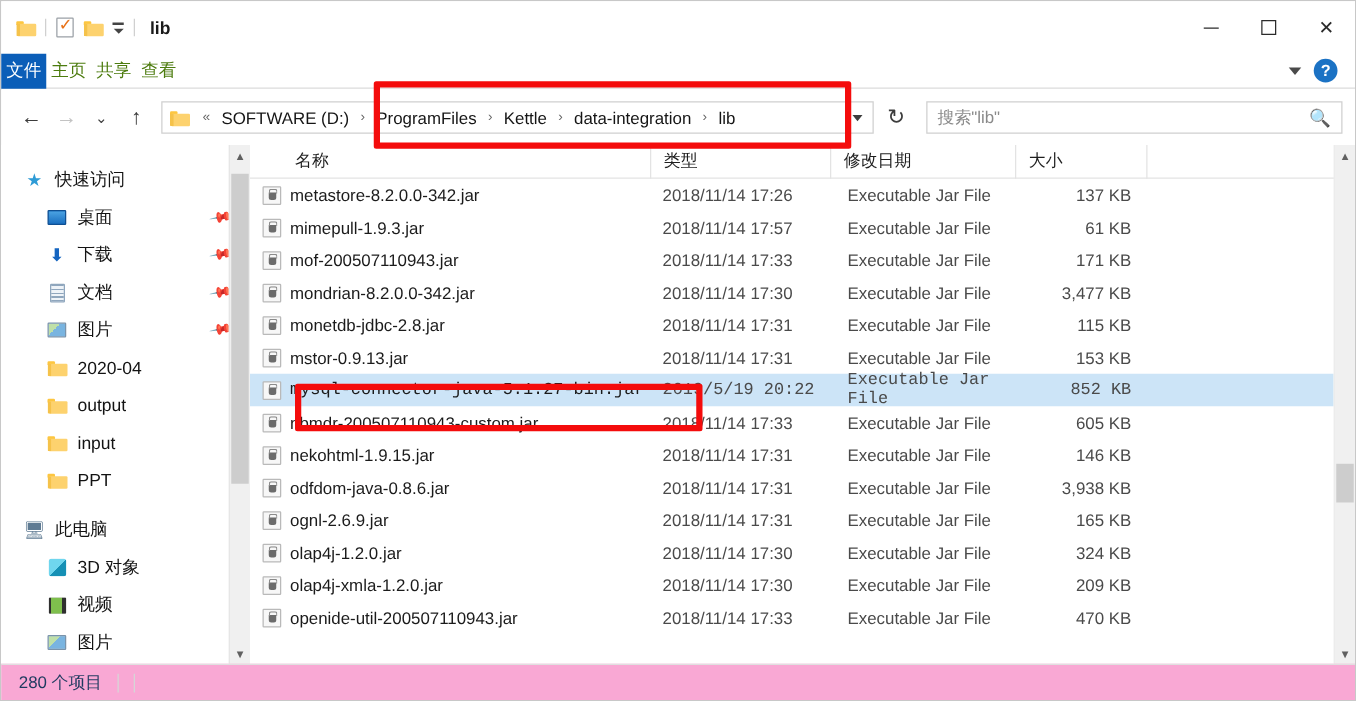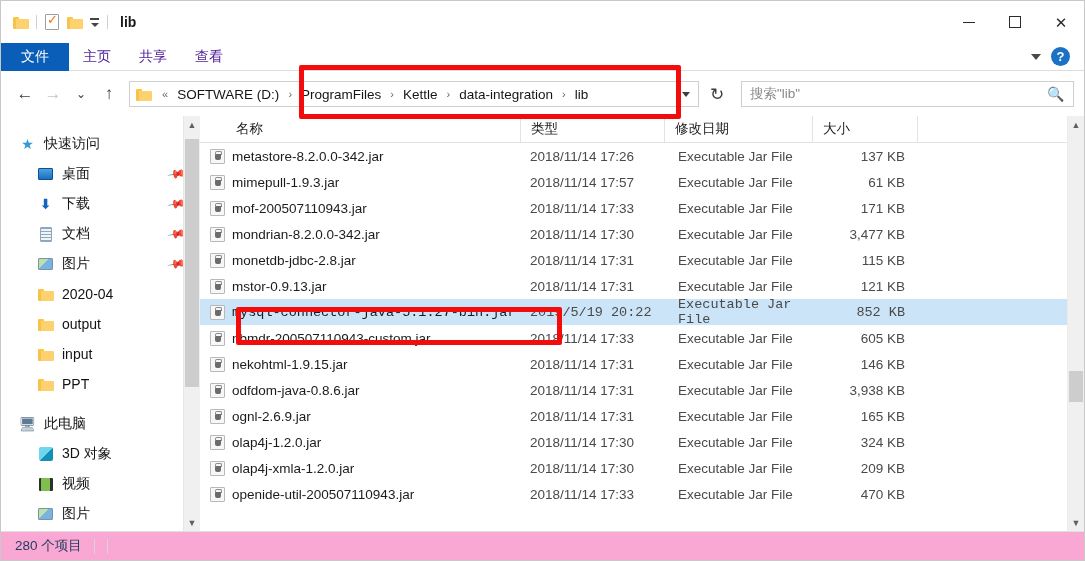--- a/index.html
+++ b/index.html
@@ -68,24 +68,24 @@
   .max-glyph { display: block; width: 12px; height: 12px; border: 1px solid #2b2b2b; }
 
   
   .ribbon {
     position: absolute; top: 42px; left: 0; right: 0; height: 28px;
     background: #ffffff; display: flex; align-items: stretch;
     border-bottom: 1px solid #dcdcdc;
   }
   .tab {
     display: flex; align-items: center; justify-content: center;
-    padding: 0 14px; font-size: 14px; color: #4c1d95;
+    padding: 0 4px; font-size: 14px; color: #4d7c0f;
     height: 28px;
   }
-  .tab.file { background: #0b5eb8; color: #ffffff; padding: 0 20px; }
+  .tab.file { background: #0b5eb8; color: #ffffff; padding: 0 4px; }
   .ribbon-right {
     margin-left: auto; display: flex; align-items: center; gap: 10px; padding-right: 14px;
   }
   .chev-down {
     width: 0; height: 0; border-left: 5px solid transparent;
     border-right: 5px solid transparent; border-top: 6px solid #4a4a4a;
   }
   .help-btn {
     width: 19px; height: 19px; border-radius: 50%; background: #1b72c4;
     color: #fff; font-size: 13px; font-weight: bold;
@@ -502,21 +502,21 @@
             <div class="cell size c-size">115 KB</div>
             <div class="cell c-tail"></div>
           </div>
           <div class="row">
             <div class="cell name c-name">
               <span class="jar-ico"></span>
               <span>mstor-0.9.13.jar</span>
             </div>
             <div class="cell c-date">2018/11/14 17:31</div>
             <div class="cell c-type">Executable Jar File</div>
-            <div class="cell size c-size">121 KB</div>
+            <div class="cell size c-size">153 KB</div>
             <div class="cell c-tail"></div>
           </div>
           <div class="row selected">
             <div class="cell name c-name">
               <span class="jar-ico"></span>
               <span>mysql-connector-java-5.1.27-bin.jar</span>
             </div>
             <div class="cell c-date">2019/5/19 20:22</div>
             <div class="cell c-type">Executable Jar File</div>
             <div class="cell size c-size">852 KB</div>

